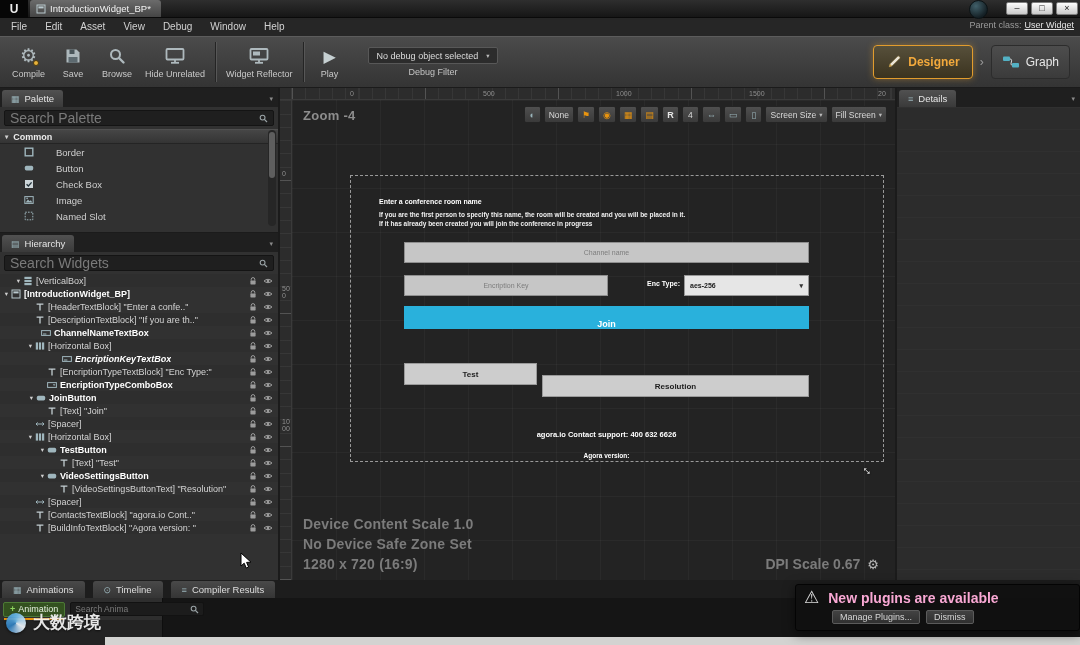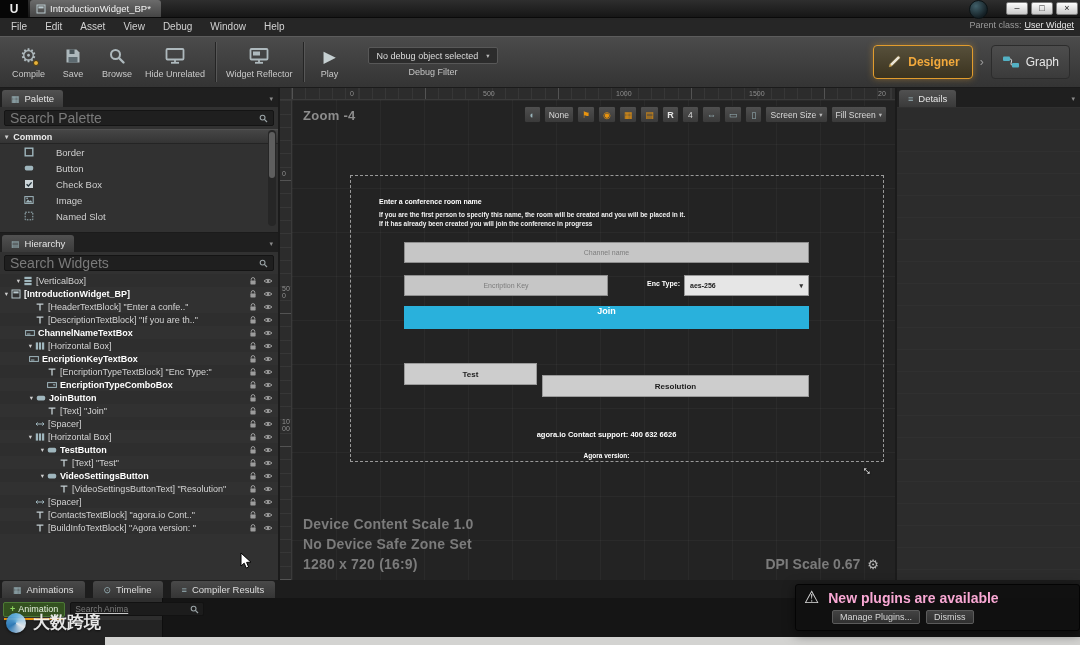--- a/index.html
+++ b/index.html
@@ -84,21 +84,21 @@
 .cv-text{position:absolute;color:#fff;}
 .heading{left:28px;top:22px;font-size:7px;font-weight:bold;}
 .d1{left:28px;top:35px;font-size:6.5px;font-weight:bold;color:#f0f0f0;}
 .d2{left:28px;top:44px;font-size:6.5px;font-weight:bold;color:#f0f0f0;}
 .cv-input{position:absolute;background:#c6c6c6;border:1px solid #8f8f8f;display:flex;align-items:center;justify-content:center;font-size:7px;color:#7d7d7d;}
 .channel{left:53px;top:66px;width:405px;height:21px;}
 .enc{left:53px;top:99px;width:204px;height:21px;}
 .enc-label{left:255px;top:104px;width:74px;text-align:right;font-size:7px;font-weight:bold;}
 .combo{position:absolute;left:333px;top:99px;width:125px;height:21px;background:#e6e6e6;border:1px solid #989898;display:flex;align-items:center;font-size:7px;font-weight:bold;color:#222;padding:0 5px;}
 .caret-dark{margin-left:auto;color:#333;font-size:7px;}
-.join-btn{position:absolute;left:53px;top:130px;width:405px;height:23px;background:#29b1dc;display:flex;align-items:flex-start;justify-content:center;color:#fff;font-size:9px;font-weight:bold;}
+.join-btn{position:absolute;left:53px;top:130px;width:405px;height:23px;background:#29b1dc;display:flex;align-items:flex-end;justify-content:center;color:#fff;font-size:9px;font-weight:bold;}
 .gray-btn{position:absolute;height:22px;background:#cdcdcd;border:1px solid #9a9a9a;display:flex;align-items:center;justify-content:center;color:#1d1d1d;font-size:8px;font-weight:bold;}
 .test{left:53px;top:187px;width:133px;}
 .resolution{left:191px;top:199px;width:267px;}
 .contact{left:53px;top:254px;width:405px;text-align:center;font-size:7.5px;font-weight:bold;}
 .version{left:53px;top:276px;width:405px;text-align:center;font-size:6.5px;font-weight:bold;}
 .resize-handle{position:absolute;left:570px;top:362px;color:#fff;font-size:13px;transform:rotate(45deg);text-shadow:0 0 2px #000;}
 .status-line{position:absolute;left:11px;font-size:14px;color:#7b7b7b;font-weight:bold;letter-spacing:.2px;}
 .s1{top:416px;}.s2{top:436px;}.s3{top:456px;}
 .dpi-line{position:absolute;right:16px;top:456px;font-size:14px;color:#7b7b7b;font-weight:bold;display:flex;align-items:center;gap:7px;}
 .dpi-gear{color:#b8b8b8;font-size:13px;font-weight:normal;}
@@ -110,21 +110,21 @@
 
 .bottom-tabbar{position:absolute;left:0;top:580px;width:1080px;height:18px;background:#1d1d1d;display:flex;align-items:flex-end;gap:8px;padding-left:2px;}
 .btab{height:17px;display:flex;align-items:center;gap:5px;padding:0 11px;background:linear-gradient(#494949,#353535);border-radius:3px 3px 0 0;font-size:9.5px;color:#dedede;}
 .btab-icon{font-size:9px;color:#9ab4ba;}
 .bottom-area{position:absolute;left:0;top:598px;width:1080px;height:47px;background:#151515;}
 .anim-panel{position:absolute;left:0;top:0;width:163px;height:47px;background:#232323;border-right:1px solid #0e0e0e;}
 .anim-toolbar{position:absolute;left:0;top:0;right:0;height:22px;background:#2e2e2e;display:flex;align-items:center;gap:5px;padding:0 3px;}
 .add-anim{display:flex;align-items:center;gap:3px;height:15px;padding:0 6px;background:#33511f;border:1px solid #4d7a36;border-radius:2px;font-size:9px;color:#e6f0e0;position:relative;}
 .add-anim::after{content:"";position:absolute;left:0;right:0;bottom:-4px;height:2px;background:#e8940f;}
 .plus{color:#8fd45f;font-weight:bold;}
-.anim-search{flex:1;height:14px;background:#1c1c1c;border:1px solid #121212;border-radius:2px;display:flex;align-items:center;padding:0 4px;text-decoration:underline;}
+.anim-search{flex:1;height:14px;background:#1c1c1c;border:1px solid #121212;border-radius:2px;display:flex;align-items:center;padding:0 4px;}
 .anim-search .search-input{font-size:8.5px;}
 .watermark{position:absolute;left:6px;top:13px;display:flex;align-items:center;gap:7px;z-index:9;opacity:.93;}
 .wm-logo{width:20px;height:20px;border-radius:50%;background:conic-gradient(#69b7e8,#f2f7fb,#2f7fc0,#69b7e8);box-shadow:0 1px 3px rgba(0,0,0,.6);}
 .wm-text{font-size:17px;color:#f5f5f5;font-weight:bold;text-shadow:0 1px 2px rgba(0,0,0,.65);}
 .taskbar-strip{position:absolute;left:105px;right:0;bottom:0;height:8px;background:#d3d3d1;}
 .notification{position:absolute;left:795px;top:584px;width:285px;height:47px;background:rgba(17,17,17,.97);border:1px solid #040404;border-radius:3px;box-shadow:0 3px 12px rgba(0,0,0,.55);z-index:10;padding:4px 8px;}
 .notif-row1{display:flex;align-items:center;gap:9px;}
 .warn-icon{font-size:17px;color:#dadada;line-height:18px;}
 .notif-title{font-size:14px;font-weight:bold;color:#f9a8d4;white-space:nowrap;}
 .notif-row2{display:flex;gap:6px;margin-left:28px;margin-top:3px;}
@@ -433,21 +433,21 @@
                   </svg>
                 </span>
                 <span class="mini-icon">
                   <svg viewBox="0 0 10 10" width="10" height="10">
                     <path d="M1 5 Q5 1.6 9 5 Q5 8.4 1 5 Z" fill="none" stroke="#9c9c9c" stroke-width="1"></path>
                     <circle cx="5" cy="5" r="1.3" fill="#9c9c9c"></circle>
                   </svg>
                 </span>
               </span>
             </div>
-            <div class="tree-row" style="padding-left: 16px; align-items: center;">
+            <div class="tree-row" style="padding-left: 32px; align-items: center;">
               <span class="tree-arrow"></span>
               <span class="mini-icon">
                 <svg viewBox="0 0 10 10" width="10" height="10">
                   <rect x="0.6" y="2.6" width="8.8" height="4.8" fill="none" stroke="#9fb6bd"></rect>
                   <line x1="2" y1="6" x2="5.4" y2="6" stroke="#9fb6bd"></line>
                 </svg>
               </span>
               <span class="tree-label bold">ChannelNameTextBox</span>
               <span class="row-icons">
                 <span class="mini-icon">
@@ -482,21 +482,21 @@
                   </svg>
                 </span>
                 <span class="mini-icon">
                   <svg viewBox="0 0 10 10" width="10" height="10">
                     <path d="M1 5 Q5 1.6 9 5 Q5 8.4 1 5 Z" fill="none" stroke="#9c9c9c" stroke-width="1"></path>
                     <circle cx="5" cy="5" r="1.3" fill="#9c9c9c"></circle>
                   </svg>
                 </span>
               </span>
             </div>
-            <div class="tree-row" style="padding-left: 20px;">
+            <div class="tree-row" style="padding-left: 53px; font-style: italic;">
               <span class="tree-arrow"></span>
               <span class="mini-icon">
                 <svg viewBox="0 0 10 10" width="10" height="10">
                   <rect x="0.6" y="2.6" width="8.8" height="4.8" fill="none" stroke="#9fb6bd"></rect>
                   <line x1="2" y1="6" x2="5.4" y2="6" stroke="#9fb6bd"></line>
                 </svg>
               </span>
               <span class="tree-label bold">EncriptionKeyTextBox</span>
               <span class="row-icons">
                 <span class="mini-icon">

